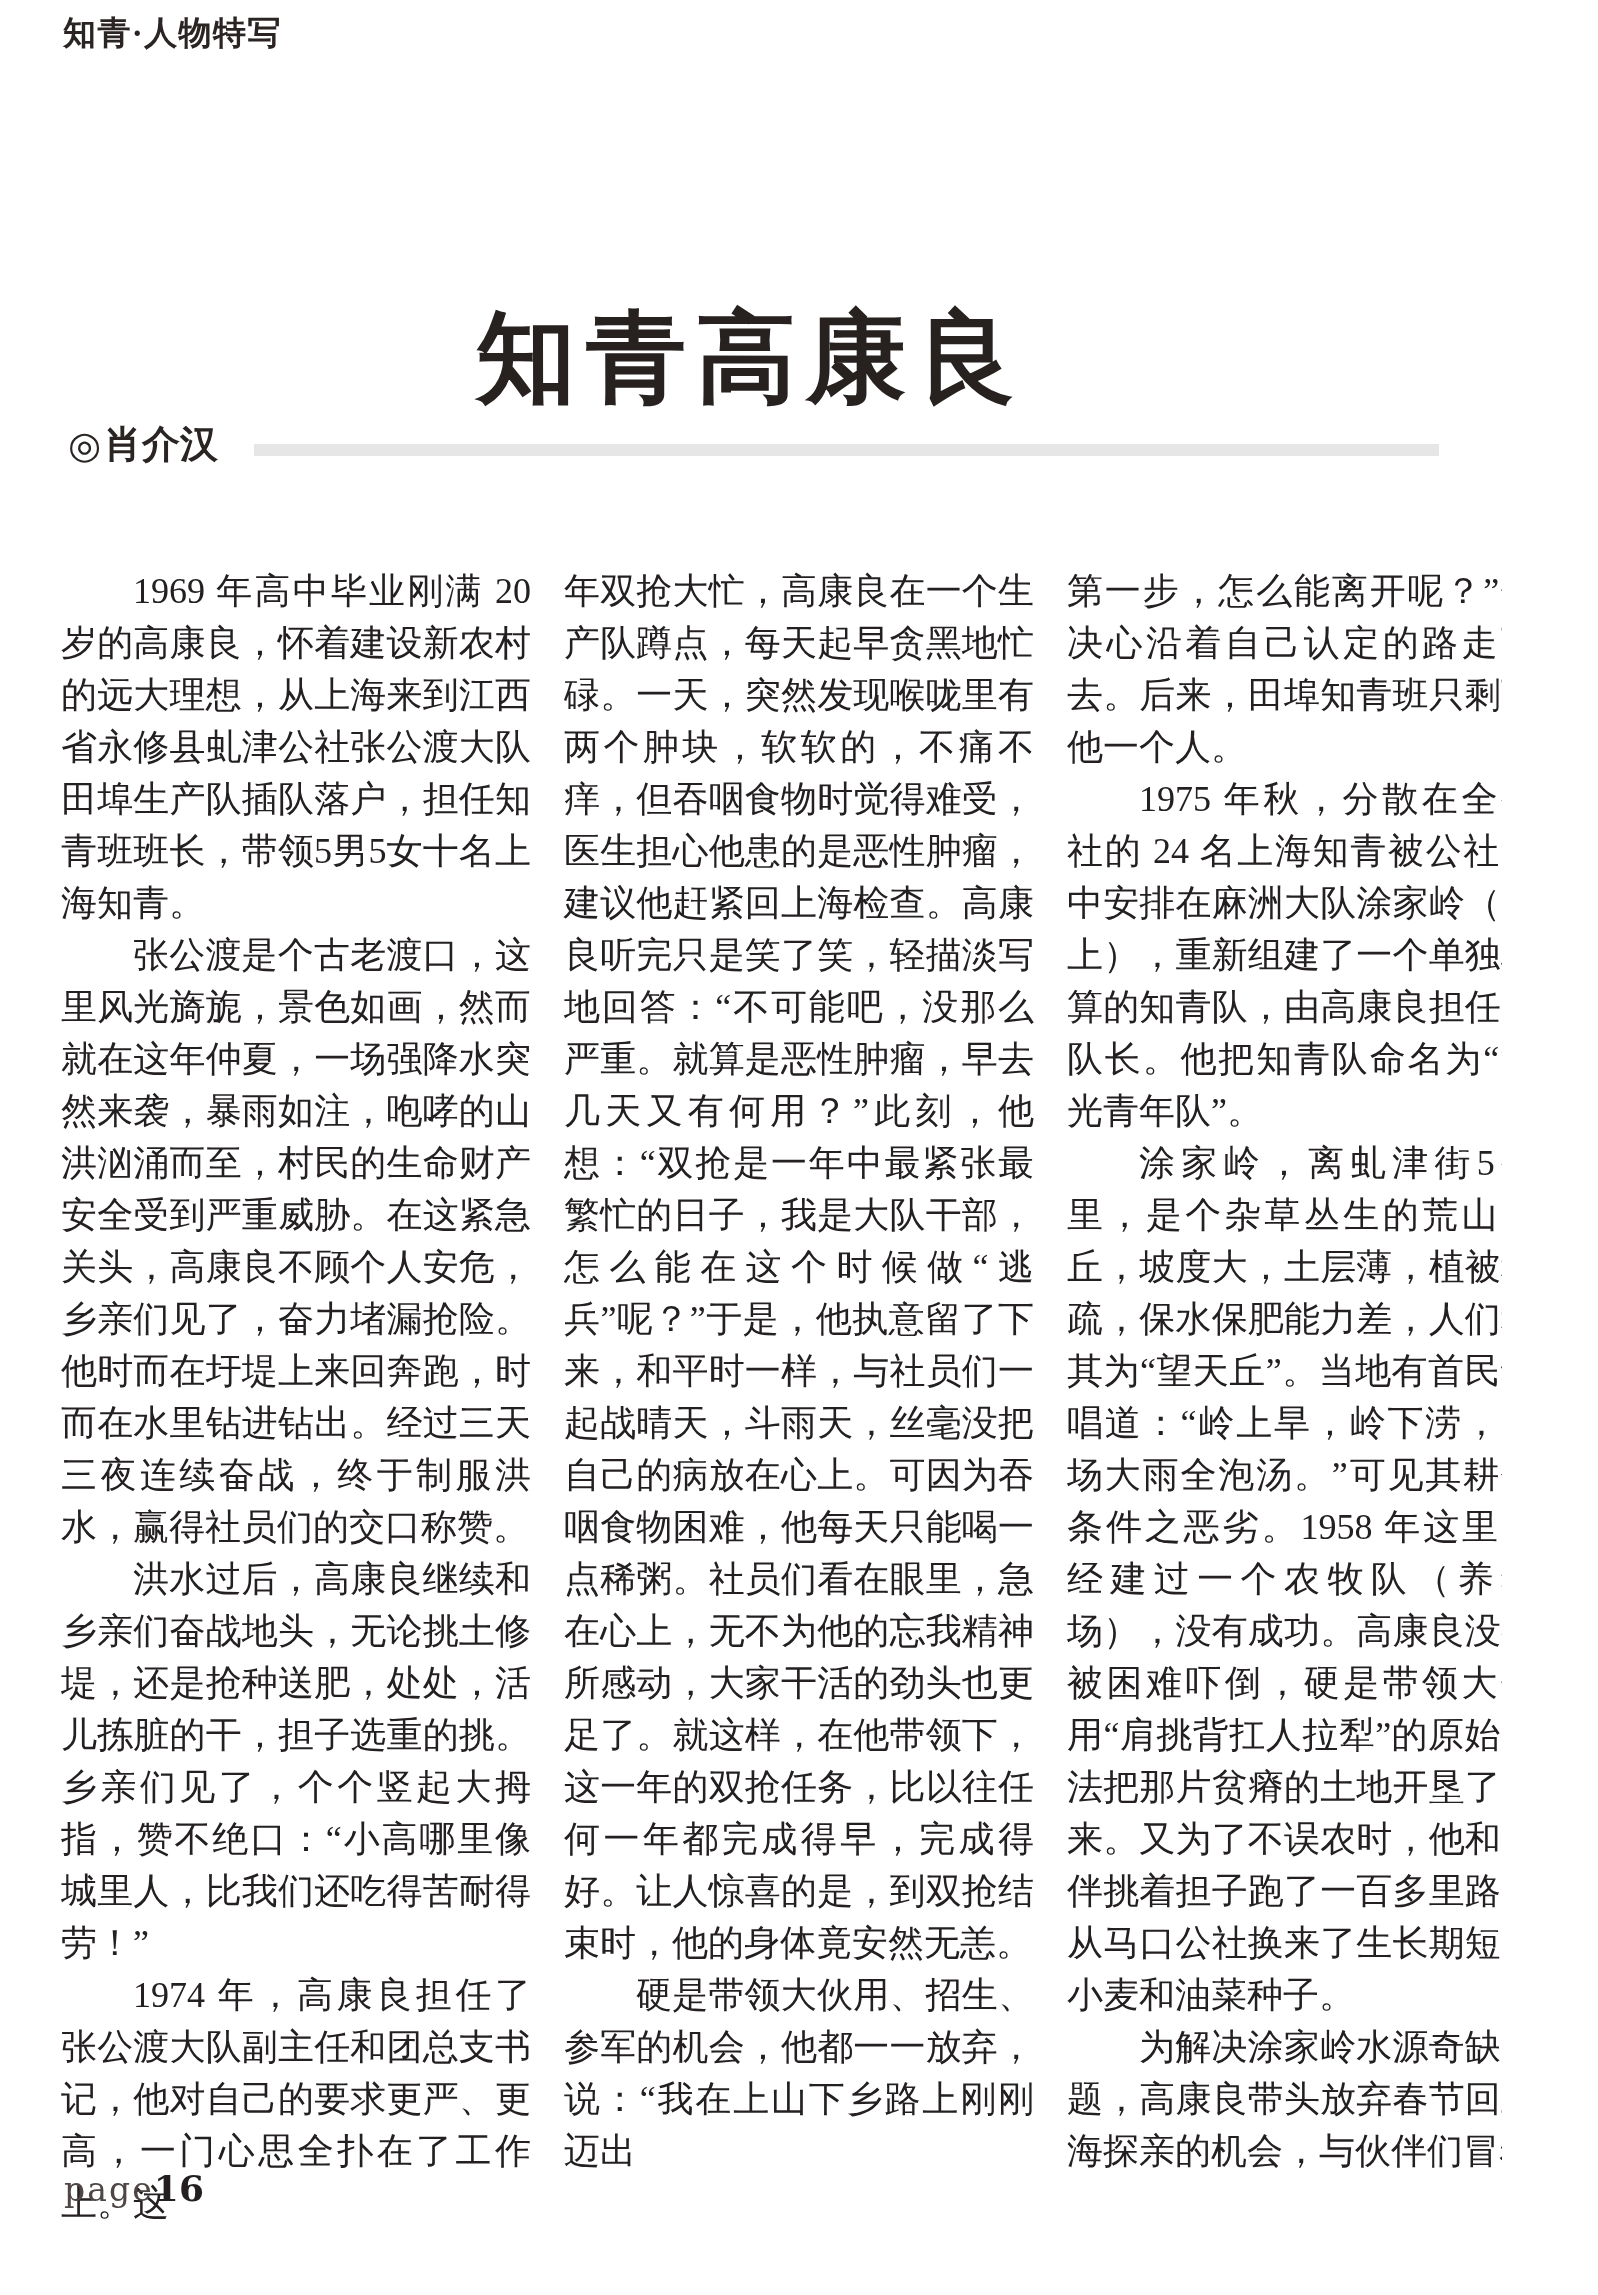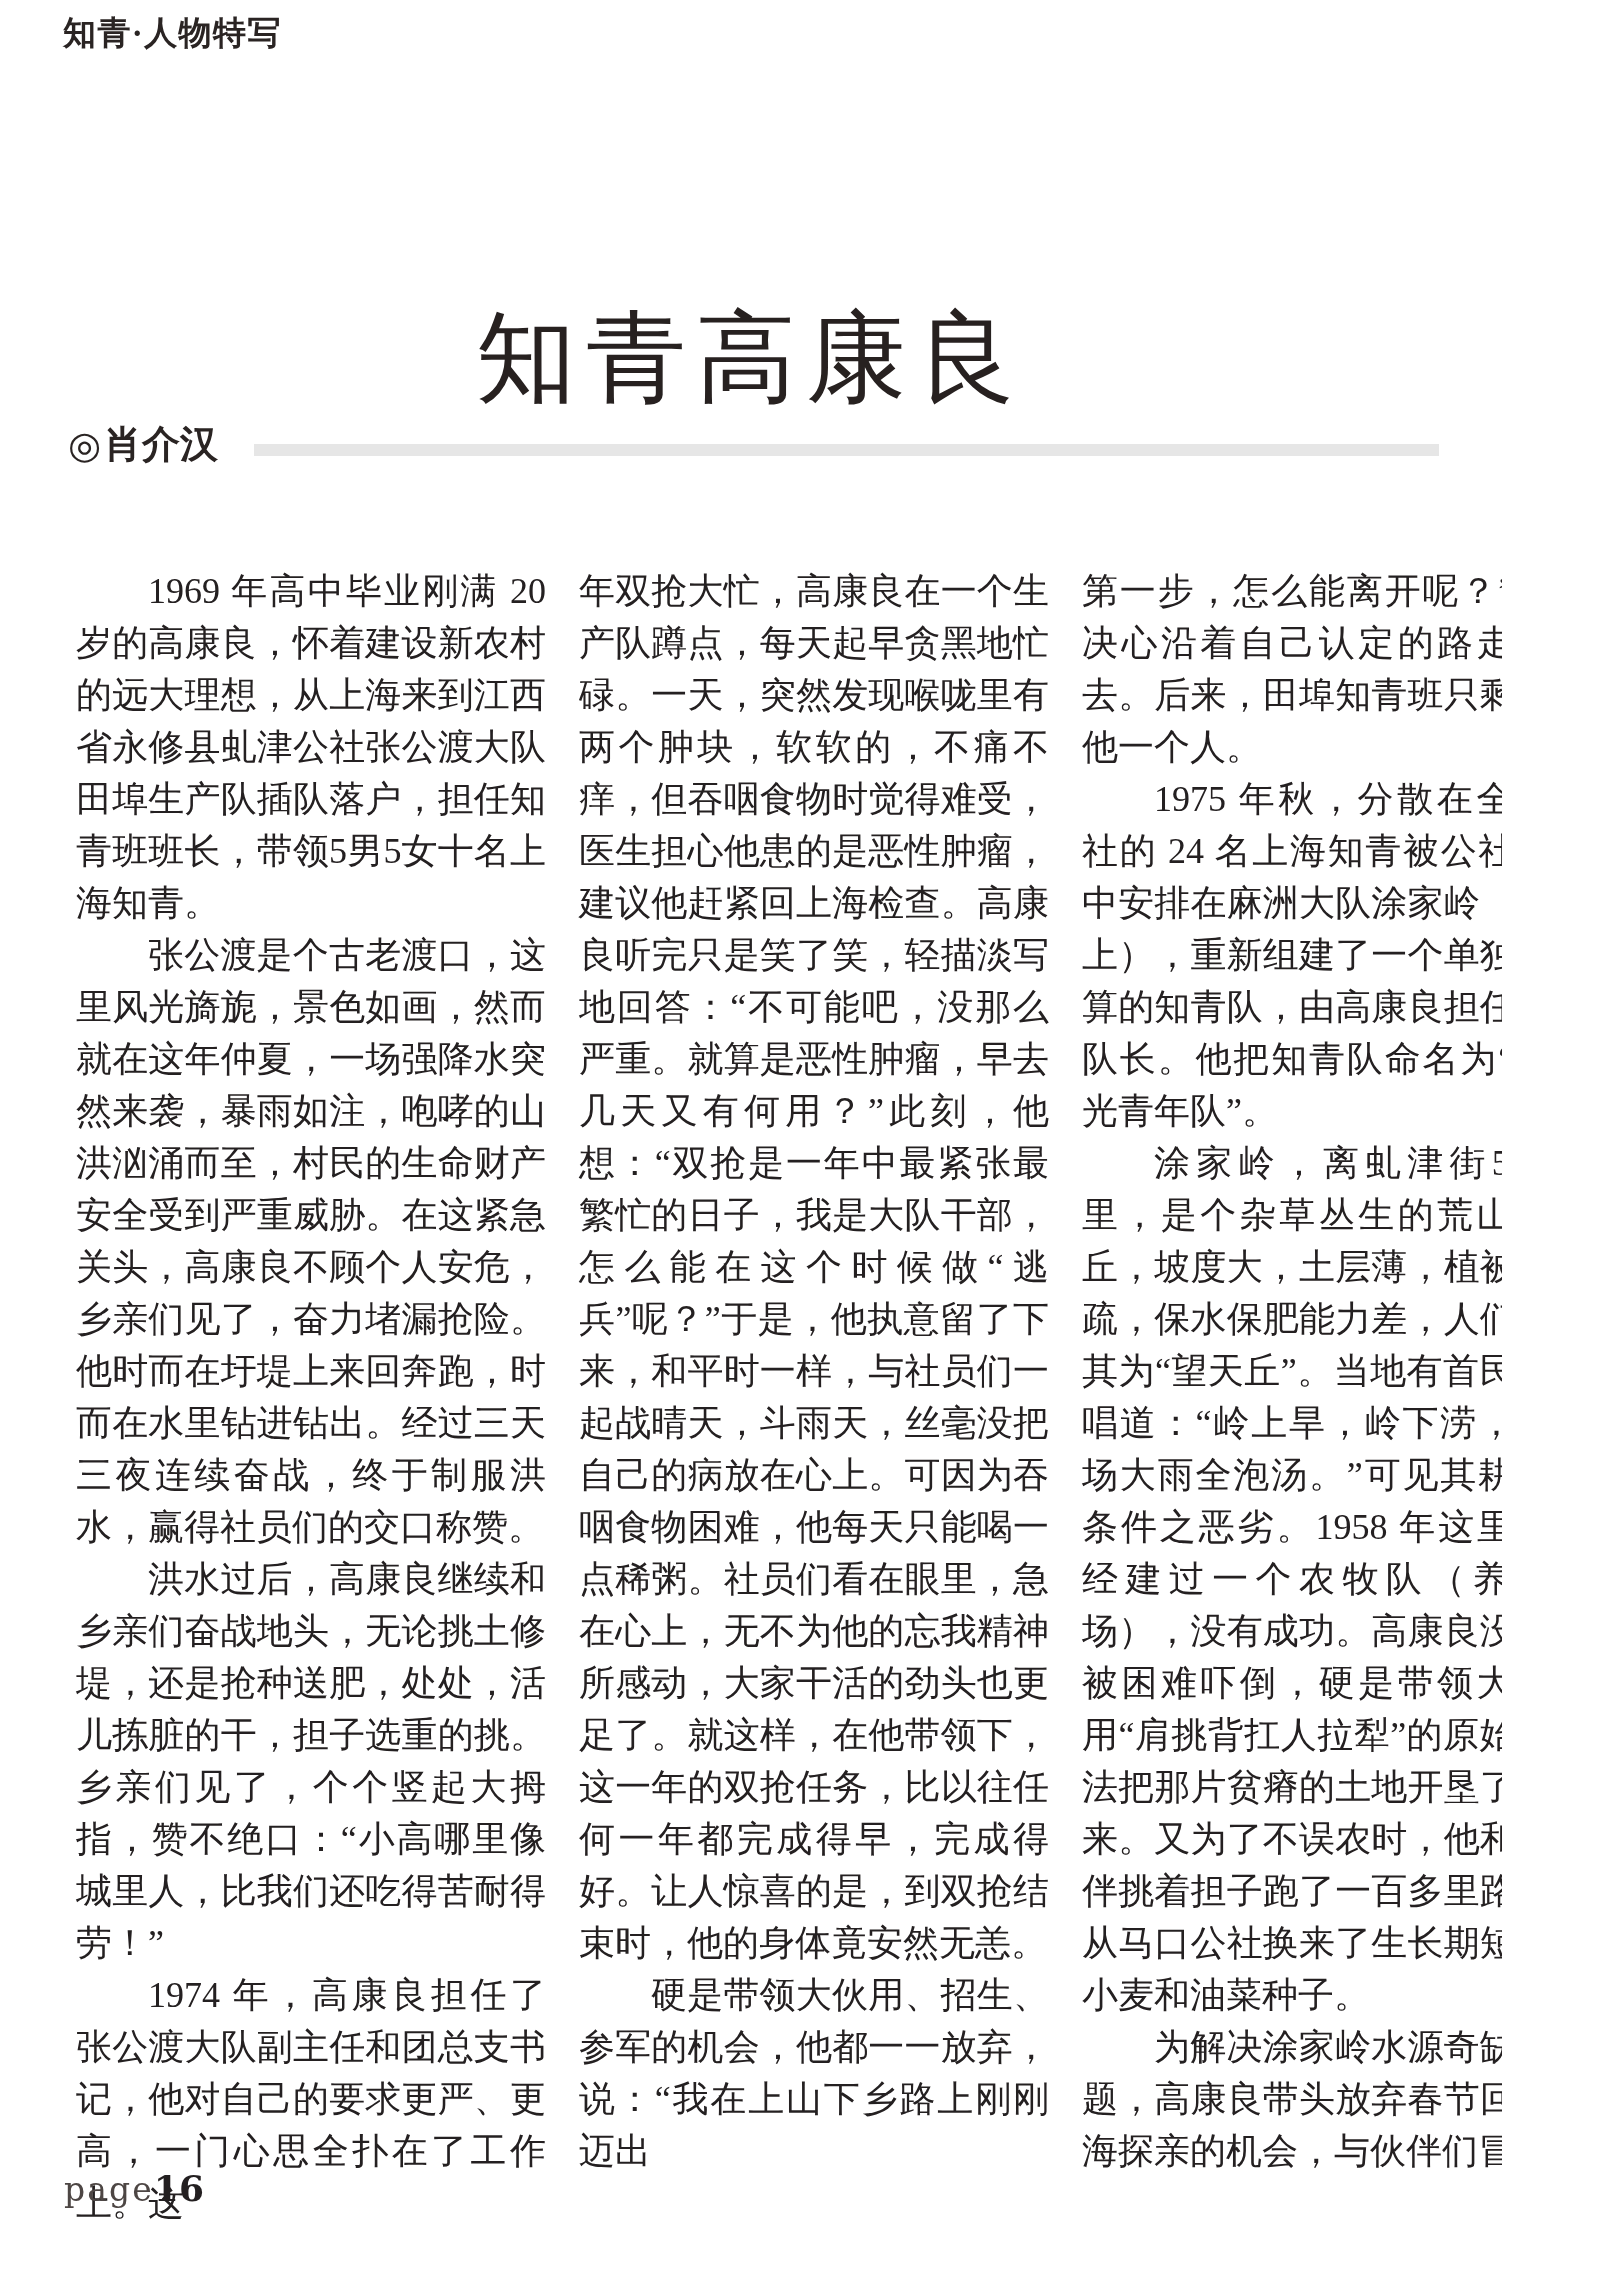--- a/index.html
+++ b/index.html
@@ -25,21 +25,21 @@
   }
 
   .article-title {
     position: absolute;
     left: 0;
     top: 237px;
     width: 100%;
     text-align: center;
     font-size: 100px;
     line-height: 107px;
-    font-weight: 400;
+    font-weight: 700;
     letter-spacing: 10px;
     color: #272120;
     font-family: "Liberation Sans", "DejaVu Sans", sans-serif;
   }
 
   .byline {
     position: absolute;
     left: 68px;
     right: 63px;
     top: 423px;
@@ -65,21 +65,20 @@
     margin-top: 11.4px;
   }
 
   .columns {
     position: absolute;
     left: 61px;
     top: 565px;
     width: 1478px;
     display: flex;
     gap: 33px;
-    margin-left: 15px;
   }
   .col { width: 470px; }
   .col p {
     margin: 0;
     font-size: 36px;
     line-height: 52px;
     text-align: justify;
     text-justify: inter-ideograph;
     color: #242021;
     font-family: "Liberation Serif", "DejaVu Serif", serif;

